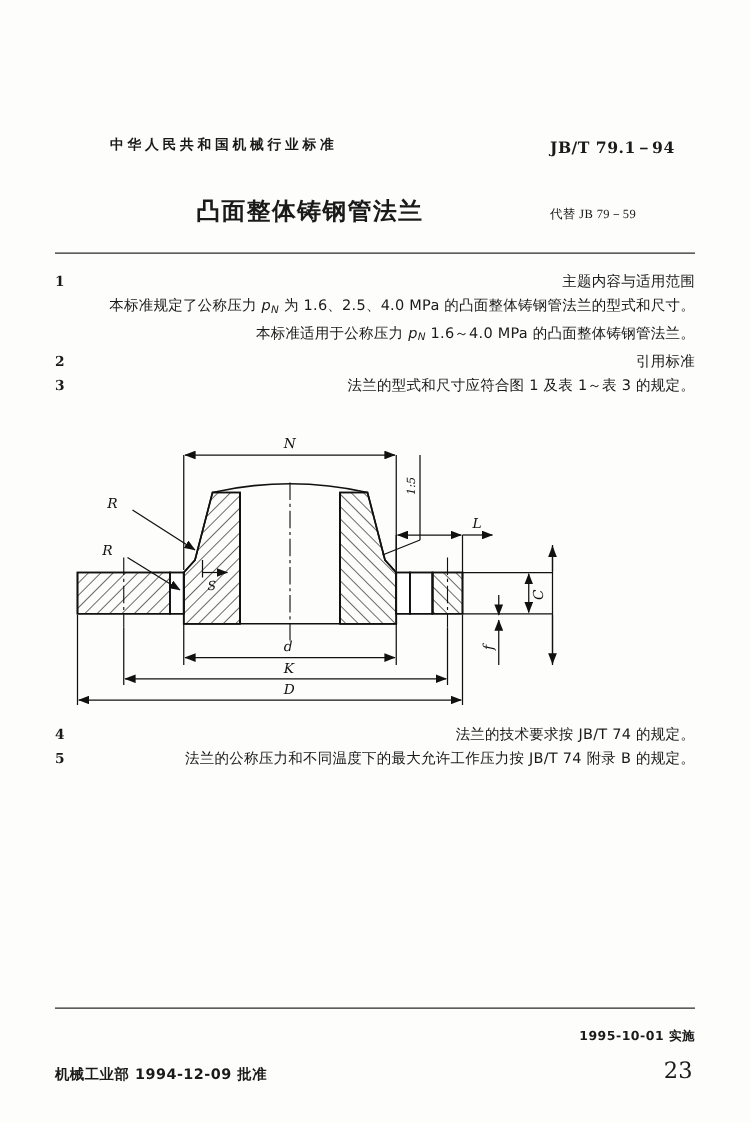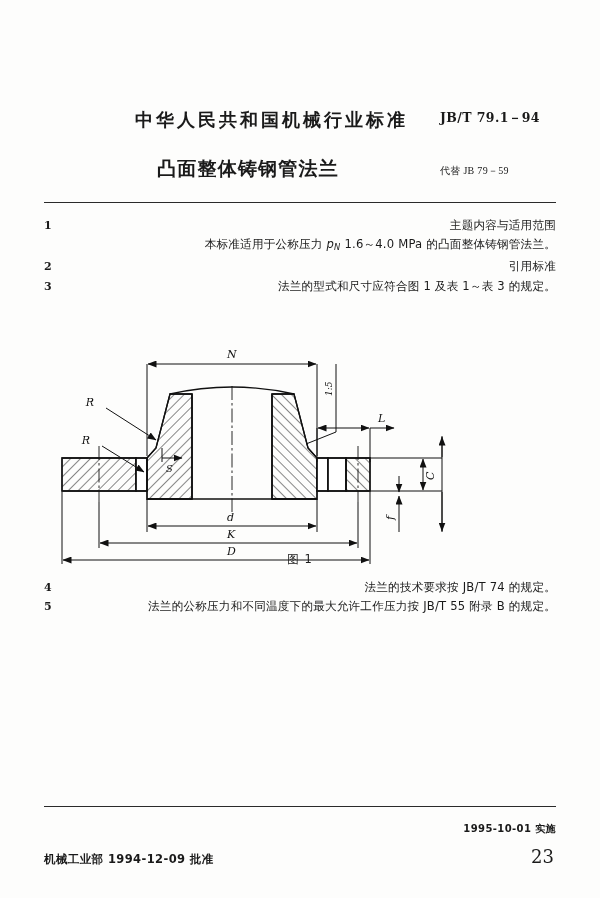--- a/index.html
+++ b/index.html
@@ -25,22 +25,22 @@
   
   .header-block {
     position: absolute;
     left: 0; top: 108px;
     width: 600px;
   }
   .std-org {
     position: absolute;
     left: 88px; top: 0;
     width: 320px;
-    text-align: right;
-    font-size: 18px;
+    text-align: left;
+    font-size: 11px;
     font-weight: bold;
     letter-spacing: 3.0px;
     font-family: "DejaVu Sans", "Liberation Sans", sans-serif;
     white-space: nowrap;
   }
   .std-code {
     position: absolute;
     left: 440px; top: 2px;
     font-size: 12.5px;
     font-weight: bold;
@@ -188,20 +188,24 @@
 
   <div class="rule-top"></div>
 
   <div class="clauses">
 
     <div class="clause">
       <span class="num">1</span>
       <span class="txt">主题内容与适用范围</span>
     </div>
 
+    <div class="clause indent">
+      <span class="num"></span>
+      <span class="txt">本标准规定了公称压力&nbsp;<span class="ital">p</span><span class="sub">N</span>&nbsp;为&nbsp;1.6、2.5、4.0 MPa&nbsp;的凸面整体铸钢管法兰的型式和尺寸。</span>
+    </div>
 
     <div class="clause indent">
       <span class="num"></span>
       <span class="txt">本标准适用于公称压力&nbsp;<span class="ital">p</span><span class="sub">N</span>&nbsp;1.6～4.0 MPa&nbsp;的凸面整体铸钢管法兰。</span>
     </div>
 
     <div class="clause">
       <span class="num">2</span>
       <span class="txt">引用标准</span>
     </div>
@@ -321,30 +325,29 @@
         <text x="183" y="185">d</text>
         <text x="183" y="202">K</text>
         <text x="183" y="219">D</text>
         <text x="390" y="144" font-style="normal" transform="rotate(-90 390 144)">C</text>
         <text x="350" y="184" transform="rotate(-90 350 184)">f</text>
         <text x="288" y="60" font-size="9" font-style="normal" transform="rotate(-90 288 60)">1:5</text>
       </g>
     </svg>
   </div>
 
-  <div class="figure-caption">图 1</div>
 
   <div class="clauses-lower">
     <div class="clause">
       <span class="num">4</span>
       <span class="txt">法兰的技术要求按 JB/T 74 的规定。</span>
     </div>
     <div class="clause">
       <span class="num">5</span>
-      <span class="txt">法兰的公称压力和不同温度下的最大允许工作压力按 JB/T 55 附录 B 的规定。</span>
+      <span class="txt">法兰的公称压力和不同温度下的最大允许工作压力按 JB/T 74 附录 B 的规定。</span>
     </div>
   </div>
 
   <div class="rule-bottom"></div>
 
   <div class="footer-left">机械工业部 1994-12-09 批准</div>
   <div class="footer-right">1995-10-01 实施</div>
   <div class="page-number">23</div>
 
 </div>

